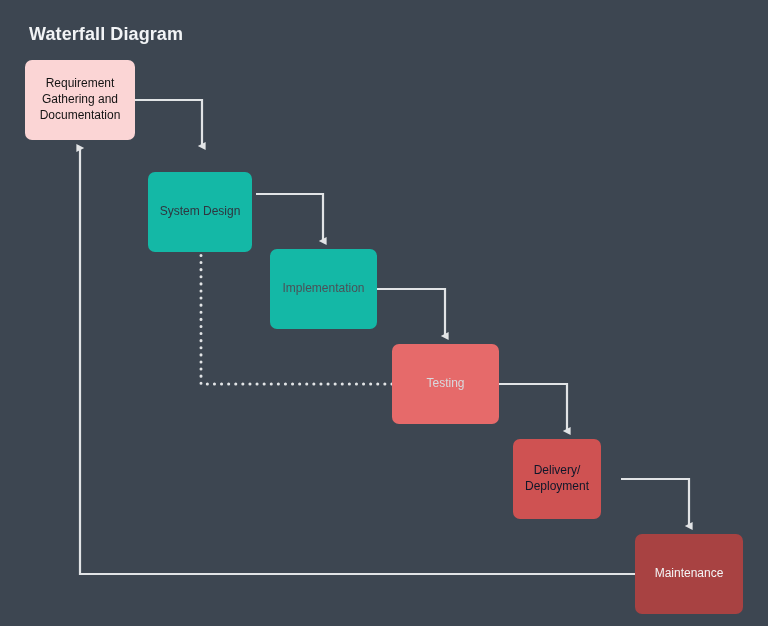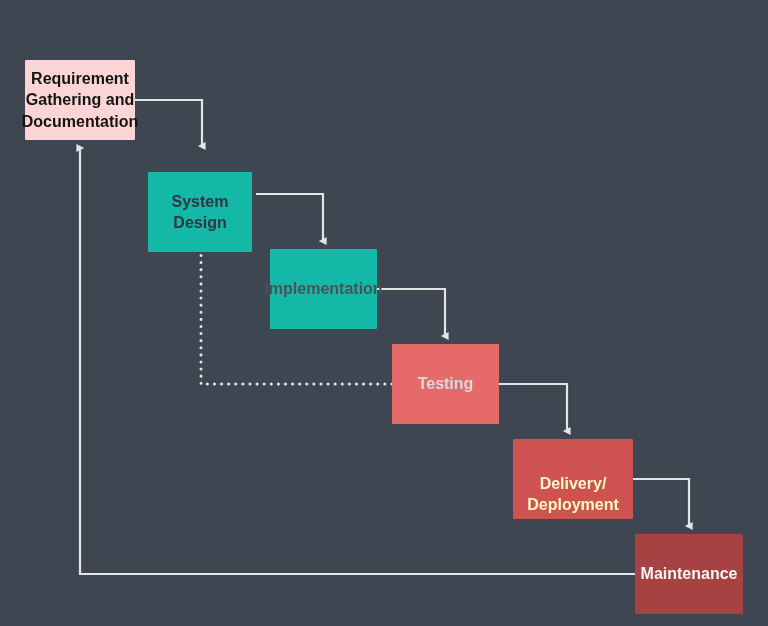--- a/index.html
+++ b/index.html
@@ -32,41 +32,42 @@
     position: absolute;
     left: 0;
     top: 0;
     width: 768px;
     height: 626px;
     pointer-events: none;
   }
   .node {
     position: absolute;
     box-sizing: border-box;
-    border-radius: 1px;
+    border-radius: 7px;
     display: flex;
     align-items: center;
     justify-content: center;
     text-align: center;
-    font-size: 16px;
-    font-weight: bold;
+    font-size: 12px;
+    font-weight: normal;
     line-height: 1.32;
     padding: 4px 6px;
     user-select: none;
   }
   .node-label {
     display: block;
     white-space: pre-line;
   }
 </style>
 </head>
 <body style="background: rgb(61, 70, 81);">
 
 <div id="canvas">
 
+  <div id="diagram-title" style="color: rgb(242, 244, 246);">Waterfall Diagram</div>
 
   <svg id="connector-layer" viewBox="0 0 768 626" width="768" height="626" xmlns="http://www.w3.org/2000/svg">
     <defs>
       <marker id="arrow-head" markerWidth="9" markerHeight="9" refX="4.5" refY="4" orient="auto" markerUnits="userSpaceOnUse">
         <path d="M0.6,0.4 L8.4,0.4 L4.5,8.2 Z" fill="#e2e4e6"></path>
       </marker>
       <marker id="arrow-head-dotted" markerWidth="9" markerHeight="9" refX="4.5" refY="4" orient="auto" markerUnits="userSpaceOnUse">
         <path d="M0.6,0.4 L8.4,0.4 L4.5,8.2 Z" fill="#e2e4e6"></path>
       </marker>
     </defs>
@@ -89,21 +90,21 @@
       </div>
       <div class="node" style="left: 148px; top: 154px; width: 104px; height: 80px; background: #14b8a6; color: rgb(47, 54, 64); margin-top: 18px;">
         <span class="node-label">System Design</span>
       </div>
       <div class="node" style="left: 270px; top: 249px; width: 107px; height: 80px; background: #14b8a6; color: rgb(74, 82, 88);">
         <span class="node-label">Implementation</span>
       </div>
       <div class="node" style="left: 392px; top: 344px; width: 107px; height: 80px; background: rgb(230, 106, 106); color: rgb(216, 218, 222);">
         <span class="node-label">Testing</span>
       </div>
-      <div class="node" style="left: 513px; top: 439px; width: 120px; height: 80px; background: rgb(207, 82, 82); color: #fef9c3; align-items: flex-end;">
+      <div class="node" style="left: 513px; top: 439px; width: 88px; height: 80px; background: rgb(207, 82, 82); color: #0f172a;">
         <span class="node-label">Delivery/
 Deployment</span>
       </div>
       <div class="node" style="left: 635px; top: 534px; width: 108px; height: 80px; background: rgb(168, 66, 66); color: rgb(244, 245, 246); align-items: center;">
         <span class="node-label">Maintenance</span>
       </div>
     </div>
 
 </div>
 

